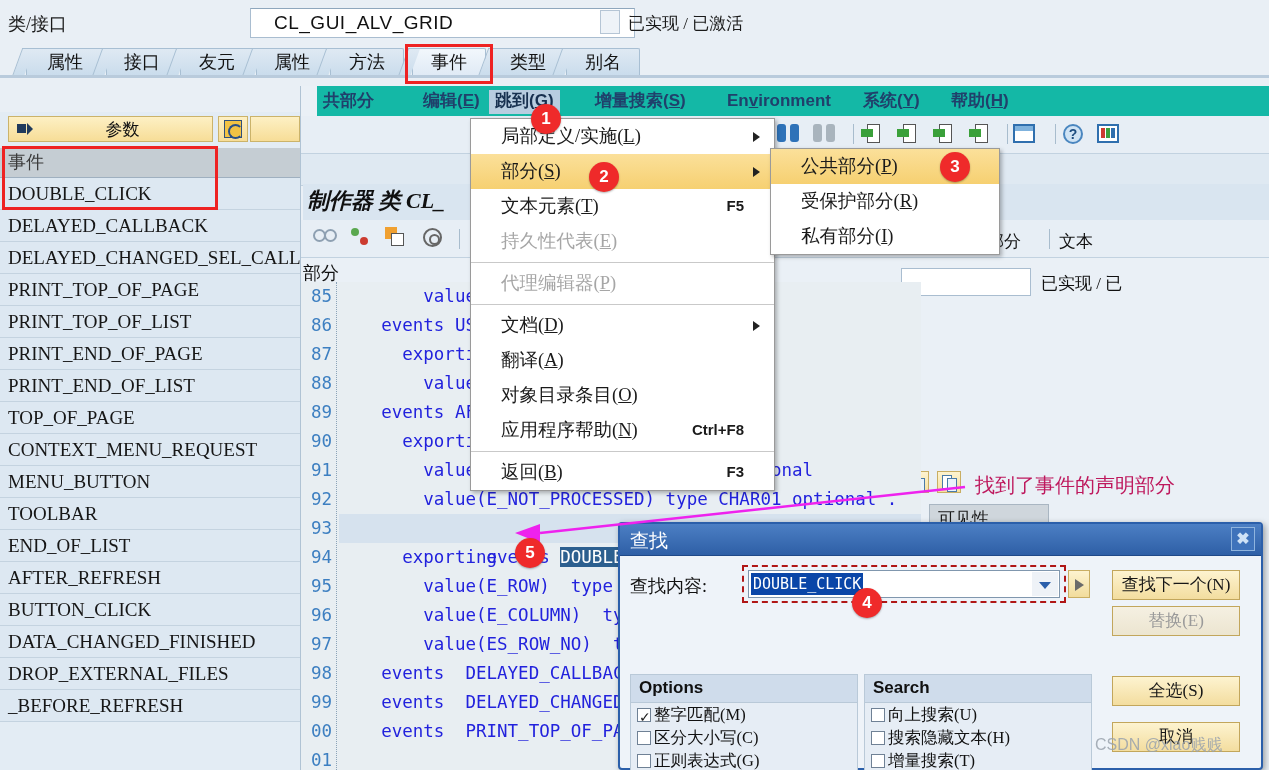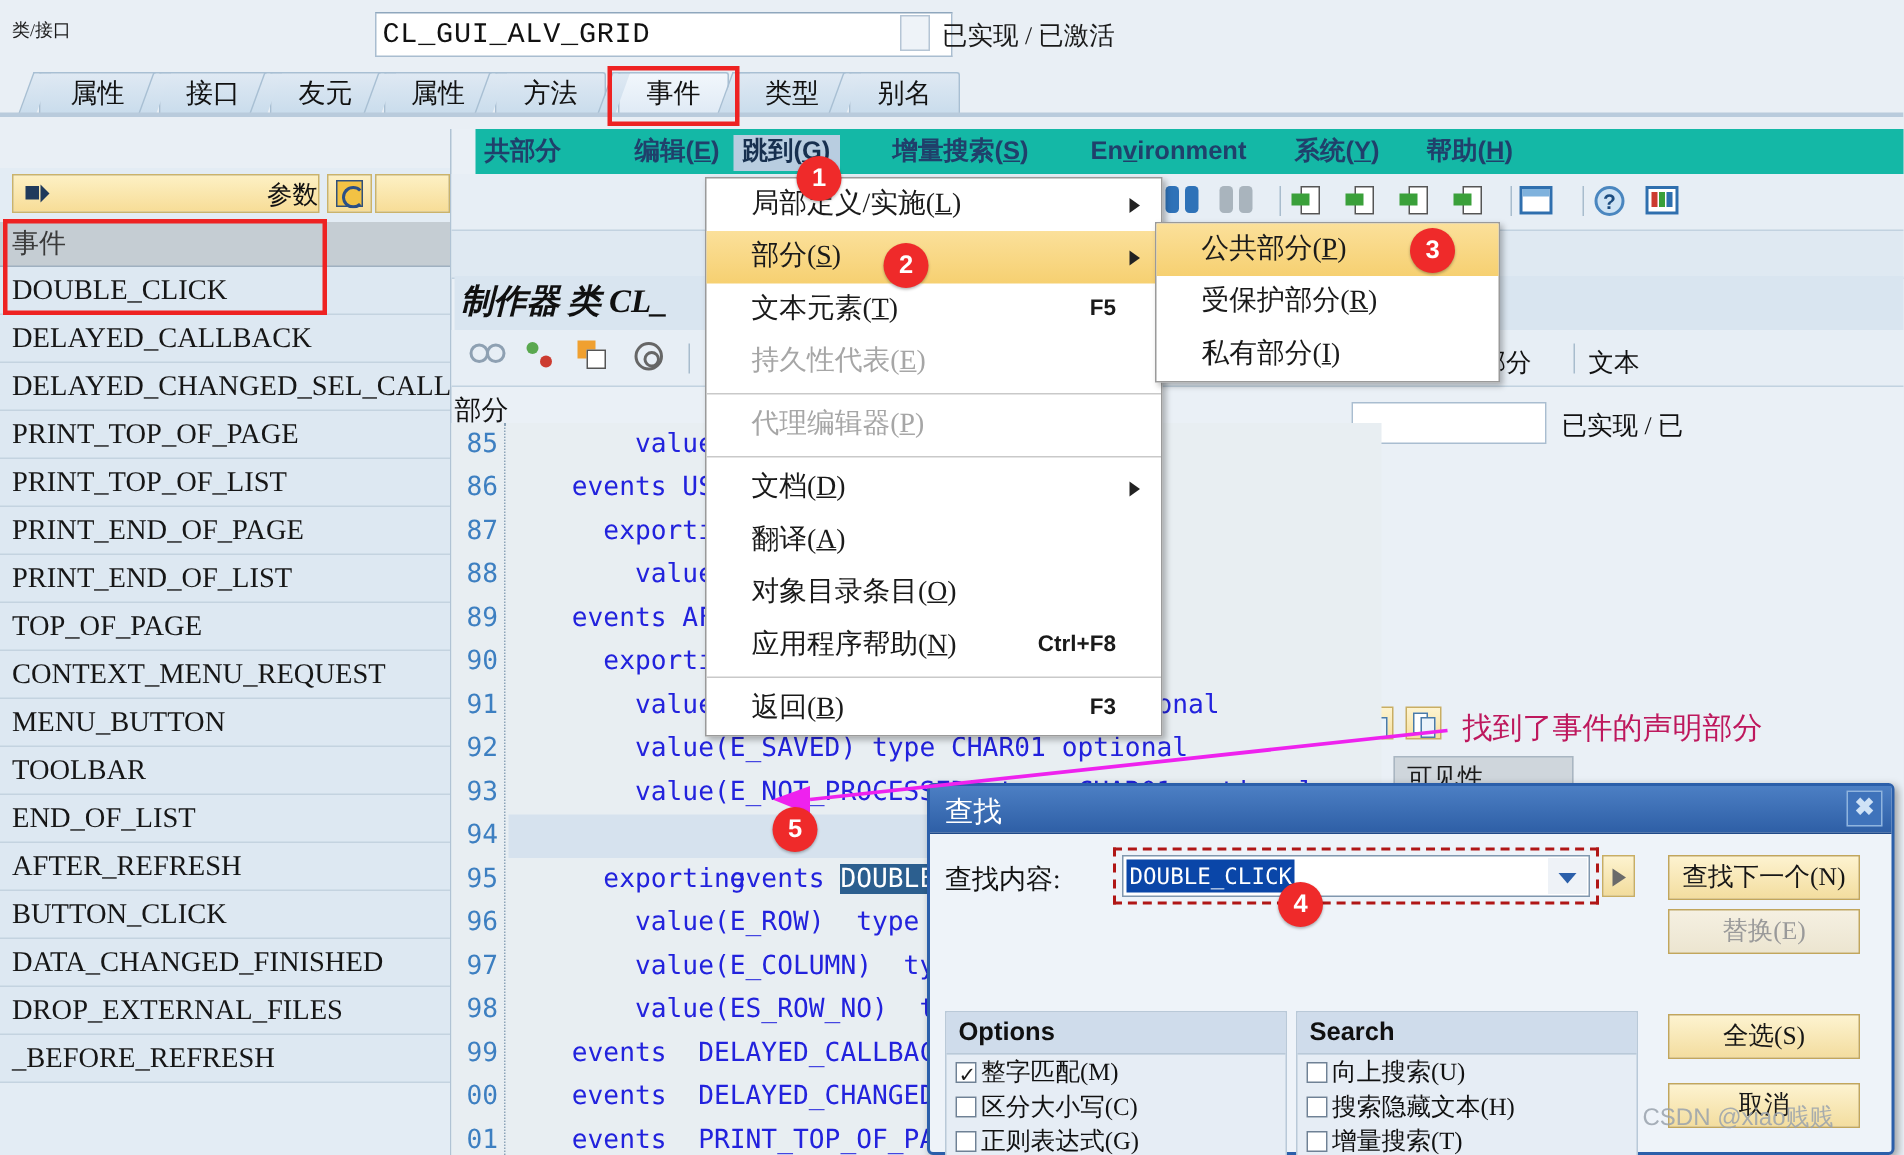--- a/index.html
+++ b/index.html
@@ -10,28 +10,28 @@
     font-family: "Liberation Sans", sans-serif;
     background: #e8eef4;
   }
   #root { position: relative; width: 1269px; height: 770px; background: #eaf0f6; }
 
   
   .bg-win { position: absolute; left:0; top:0; width:1269px; height:770px; background:#e9eff5; }
 
   .topbar { position:absolute; left:0; top:0; width:1269px; height:44px; background:#e9eff5; }
   .lbl-classif {
-    position:absolute; left:8px; top:12px; font-size:12px; color:#1a1a1a;
+    position:absolute; left:8px; top:12px; font-size:18px; color:#1a1a1a;
     font-family:"Liberation Serif", serif;
   }
   .fld-class {
     position:absolute; left:250px; top:8px; width:385px; height:30px;
     background:#ffffff; border:1px solid #a9bdd0; border-top-color:#8fa7bd;
-    font-family:Liberation Mono, monospace; font-size:19px; color:#111;
-    padding-left:4px; line-height:28px; letter-spacing:0.5px;
+    font-family:Liberation Sans, sans-serif; font-size:19px; color:#111;
+    padding-left:23px; line-height:28px; letter-spacing:0.5px;
   }
   .sq-ind {
     position:absolute; left:600px; top:10px; width:20px; height:24px;
     background:#eef3f8; border:1px solid #b5c5d5;
   }
   .lbl-impl {
     position:absolute; left:628px; top:12px; font-size:17px; color:#1a1a1a;
     font-family:"Liberation Serif", serif;
   }
 
@@ -69,21 +69,21 @@
   }
   .param-bar .ic { margin-left:8px; width:16px; height:12px; position:relative; }
   .param-bar .ic:before{
     content:""; position:absolute; left:0; top:1px; width:9px; height:9px;
     background:#203a5c;
   }
   .param-bar .ic:after{
     content:""; position:absolute; left:10px; top:0px;
     border-left:6px solid #203a5c; border-top:6px solid transparent; border-bottom:6px solid transparent;
   }
-  .param-bar .txt { flex:1; text-align:right; font-family:"Liberation Serif", serif; font-size:17px; color:#111; }
+  .param-bar .txt { flex:1; text-align:center; font-family:"Liberation Serif", serif; font-size:17px; color:#111; }
   .btn-sq {
     position:absolute; left:218px; top:4px; width:30px; height:26px;
     background:linear-gradient(to bottom,#fdf0c4,#f7dd97);
     border:1px solid #cbb36a;
   }
   .btn-sq .g {
     position:absolute; left:5px; top:3px; width:18px; height:18px;
     background:#f2c244; border:1px solid #30507a;
   }
   .btn-sq .g:after{
@@ -544,21 +544,20 @@
 
       </div>
       <div class="code-body">
         <div class="code-line kw">        value</div>
         <div class="code-line kw">    events US</div>
         <div class="code-line kw">      exporti</div>
         <div class="code-line kw">        value</div>
         <div class="code-line kw">    events AF</div>
         <div class="code-line kw">      exporti</div>
         <div class="code-line kw">        value(E_UCOMM) type SY-UCOMM optional</div>
-        <div class="code-line kw">        value(E_SAVED) type CHAR01 optional</div>
         <div class="code-line kw">        value(E_NOT_PROCESSED) type CHAR01 optional .</div>
         <div class="code-line hl-row">
           <span class="kw" style="white-space:pre;">    events </span><span class="sel">DOUBLE_CLICK</span>
         </div>
         <div class="code-line kw">      exporting</div>
         <div class="code-line kw">        value(E_ROW)  type</div>
         <div class="code-line kw">        value(E_COLUMN)  ty</div>
         <div class="code-line kw">        value(ES_ROW_NO)  t</div>
         <div class="code-line kw">    events  DELAYED_CALLBAC</div>
         <div class="code-line kw">    events  DELAYED_CHANGED</div>

